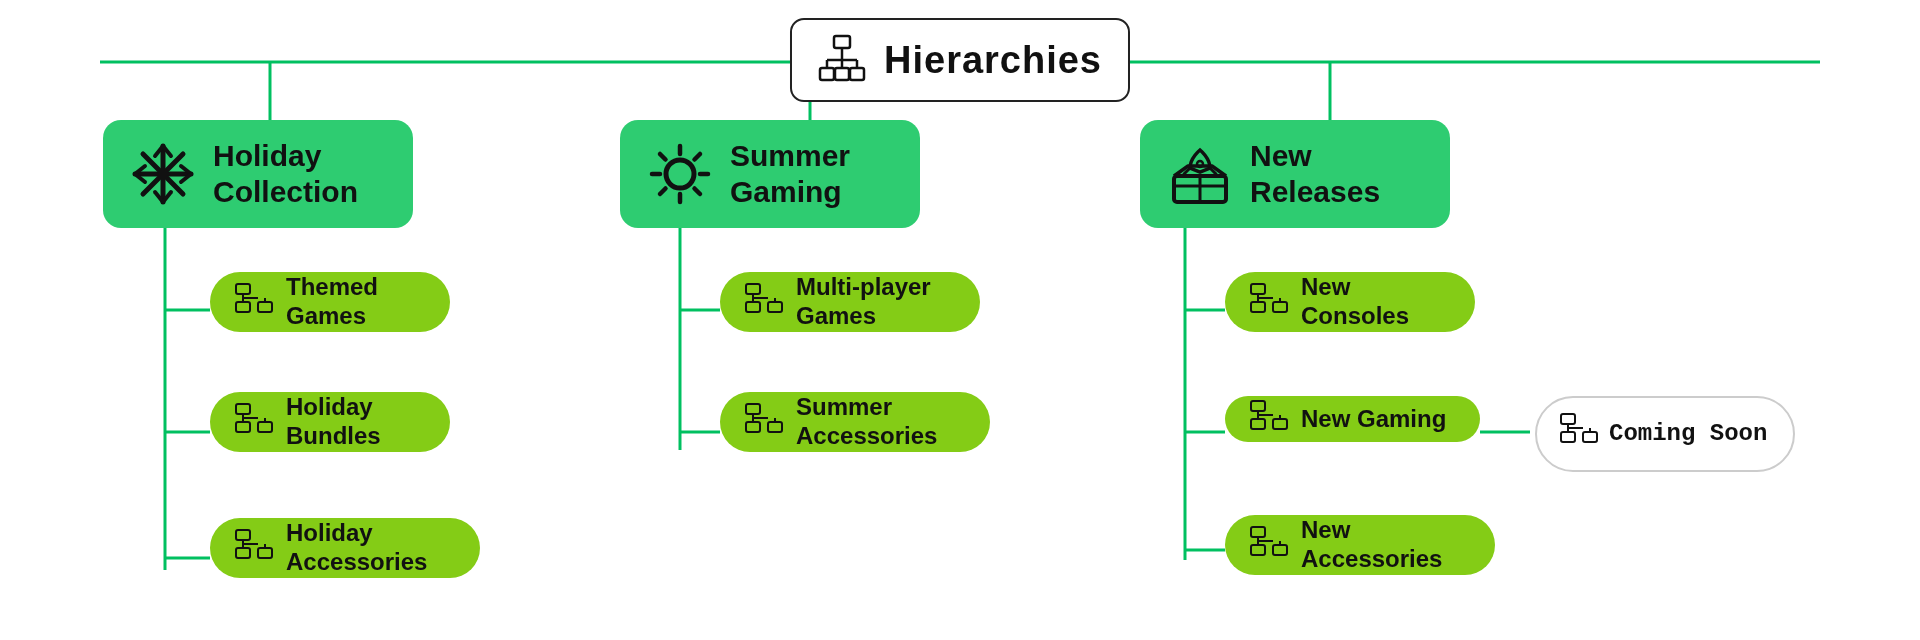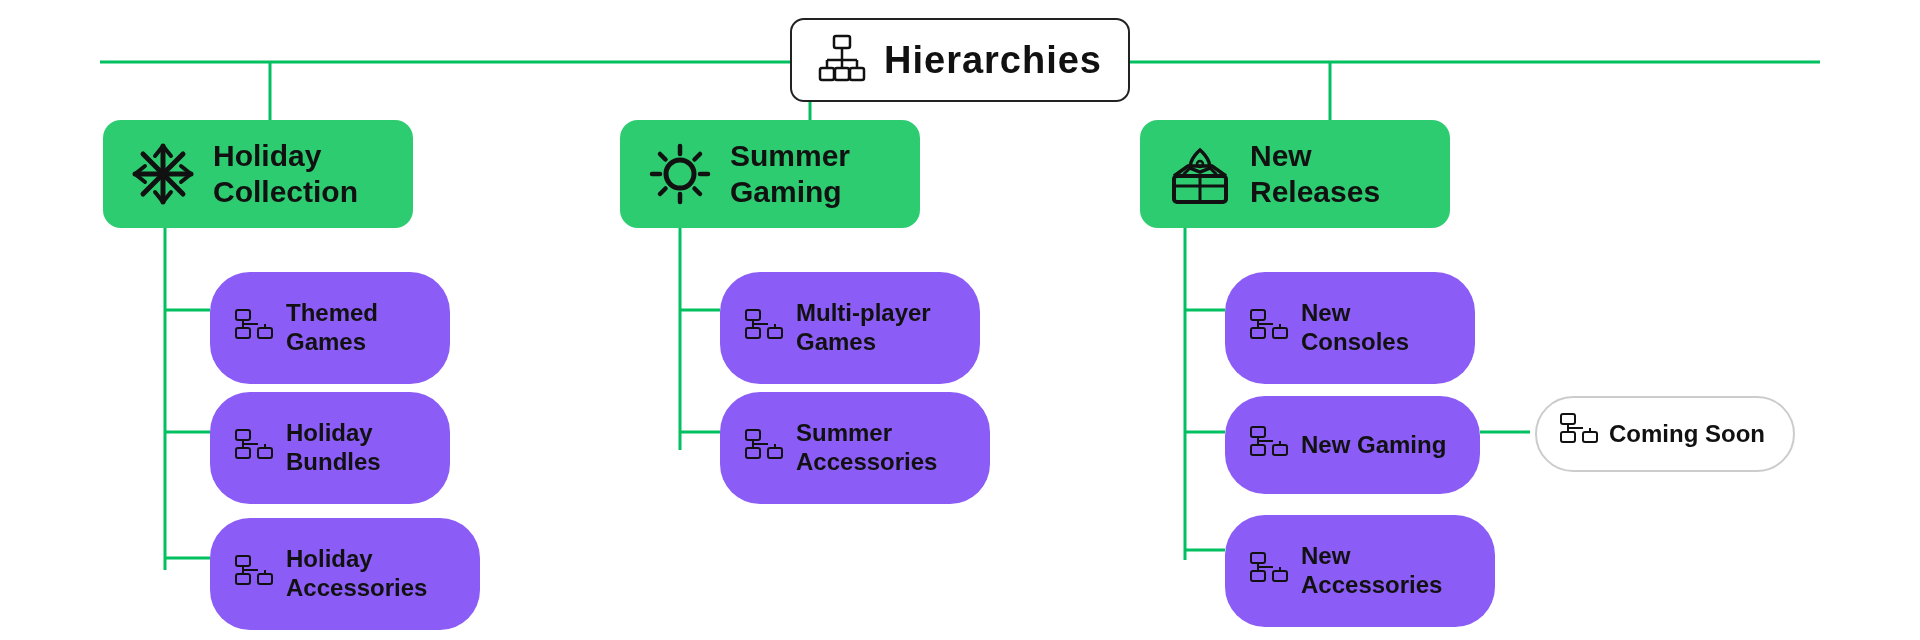--- a/index.html
+++ b/index.html
@@ -75,26 +75,26 @@
     .category-node .node-label {
       font-size: 30px;
       font-weight: 800;
       color: #111;
       line-height: 1.2;
     }
 
     
     .sub-node {
       position: absolute;
-      background: #8b5cf6;
+      background: #84cc16;
       border-radius: 40px;
       display: flex;
       align-items: center;
       gap: 10px;
-      padding: 27px 22px;
+      padding: 1px 22px;
       min-width: 180px;
       z-index: 5;
     }
     .sub-node .node-label {
       font-size: 24px;
       font-weight: 700;
       color: #111;
       line-height: 1.2;
     }
     .sub-node .hier-icon {
@@ -117,20 +117,21 @@
       gap: 10px;
       padding: 14px 22px;
       min-width: 180px;
       z-index: 5;
     }
     .coming-soon-node .node-label {
       font-size: 24px;
       font-weight: 700;
       color: #111;
       line-height: 1.2;
+      font-family: Liberation Mono, monospace;
     }
   </style>
 </head>
 <body>
 
 <div class="page-container">
 
   <div class="header-box">
     <div class="header-icon">
       <svg viewBox="0 0 48 48" fill="none" xmlns="http://www.w3.org/2000/svg">

